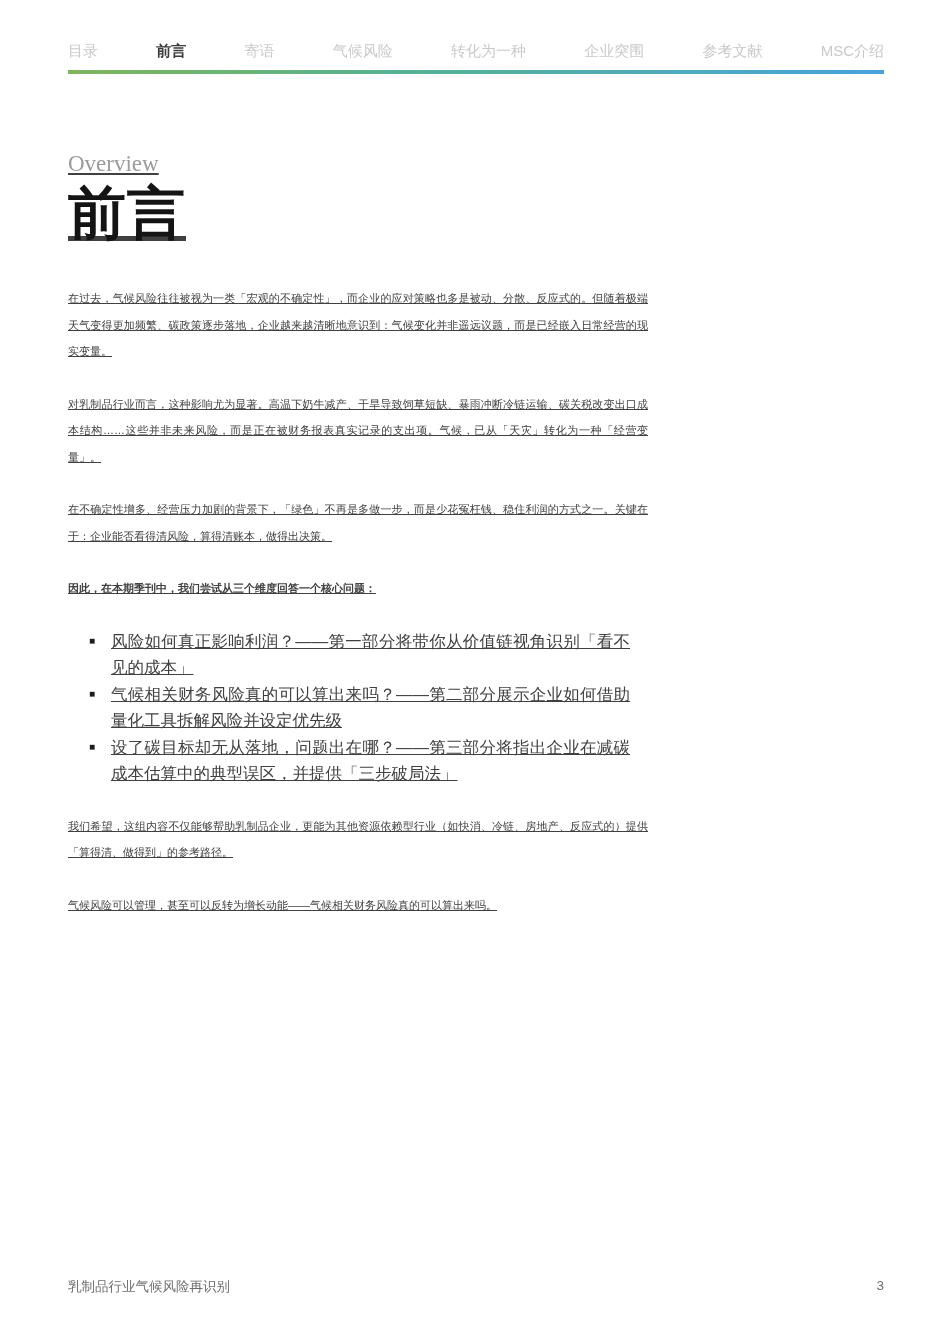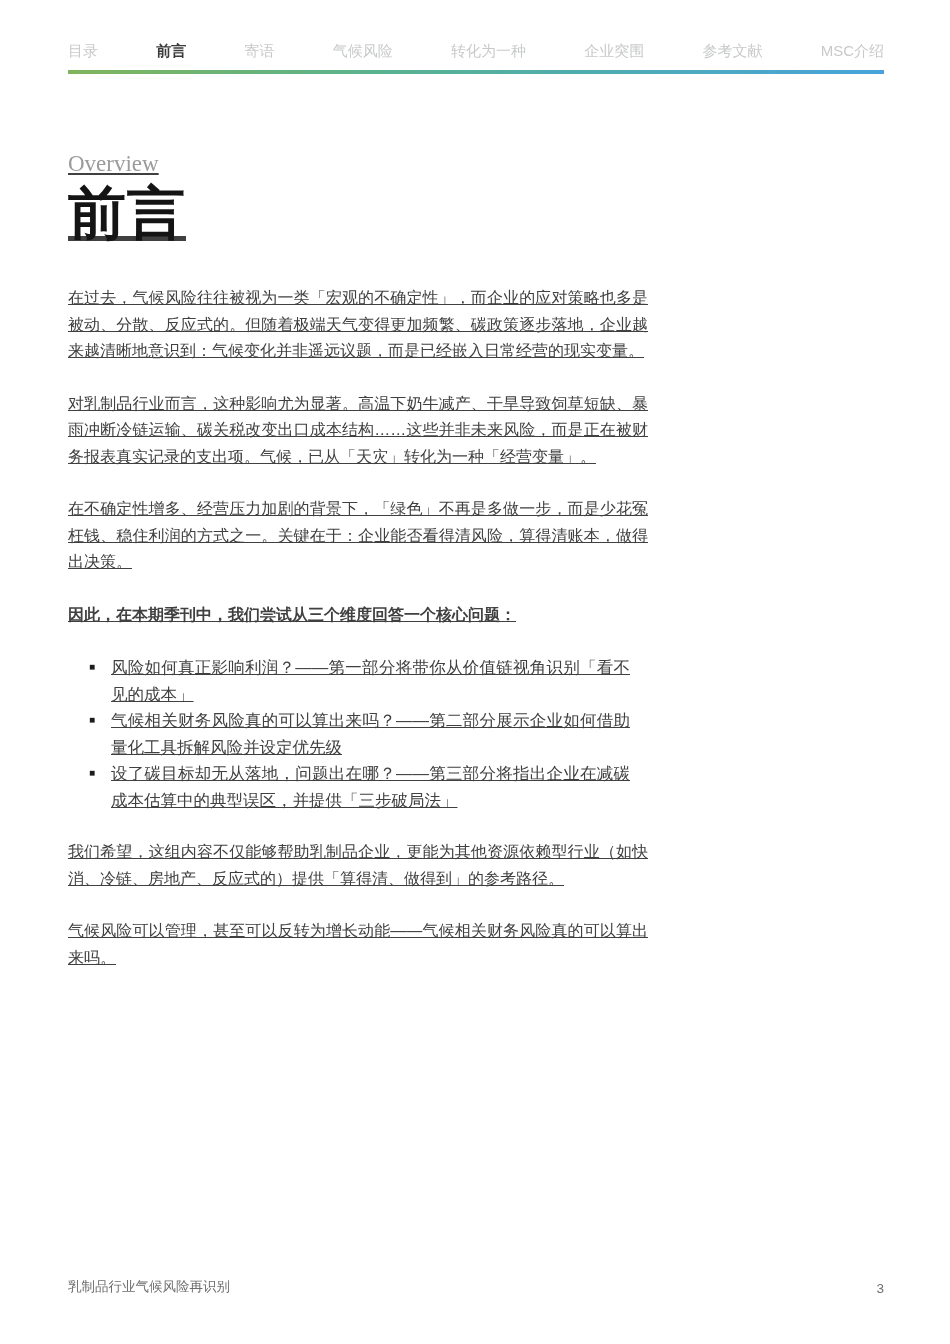--- a/index.html
+++ b/index.html
@@ -38,21 +38,21 @@
     font-family: "Liberation Serif", "DejaVu Serif", serif;
     font-size: 23px; color: #9b9b9b; line-height: 28px;
     margin: 0;
   }
   .page-title {
     font-family: "Liberation Serif", "DejaVu Serif", serif;
     font-size: 58px; font-weight: 900; color: #141414;
     line-height: 67px; margin: 2px 0 38px; letter-spacing: 1px;
   }
   .body-text p {
-    font-size: 16px; line-height: 26.5px; margin: 0 0 26px;
+    font-size: 11px; line-height: 26.5px; margin: 0 0 26px;
     text-align: justify; color: #404040;
   }
   .highlight {
     font-size: 16.5px; line-height: 26.5px; margin: 0 0 26px;
     font-weight: 700; color: #5cb84c;
   }
   ul.bullets {
     list-style: none; margin: 0 18px 26px; padding: 0 0 0 25px;
   }
   ul.bullets li {
@@ -60,21 +60,21 @@
     text-align: justify; color: #404040;
   }
   ul.bullets li::before {
     content: "■"; position: absolute; left: -22px; top: 0px;
     font-size: 10px; color: #1d1d1d; line-height: 26.5px;
   }
 
   
   .footer {
     position: absolute; top: 1278px; left: 68px; width: 816px;
-    display: flex; justify-content: space-between; align-items: flex-end;
+    display: flex; justify-content: space-between; align-items: flex-start;
     font-size: 13.5px; color: #6e6e6e;
   }
   .footer .page-number { color: #6e6e6e; }
 </style>
 </head>
 <body>
 
 <div class="page">
 
   <nav class="topnav">

